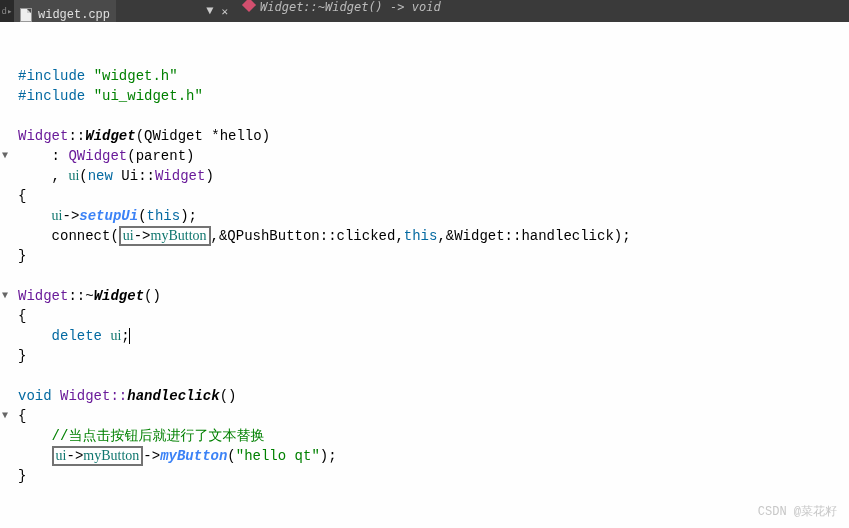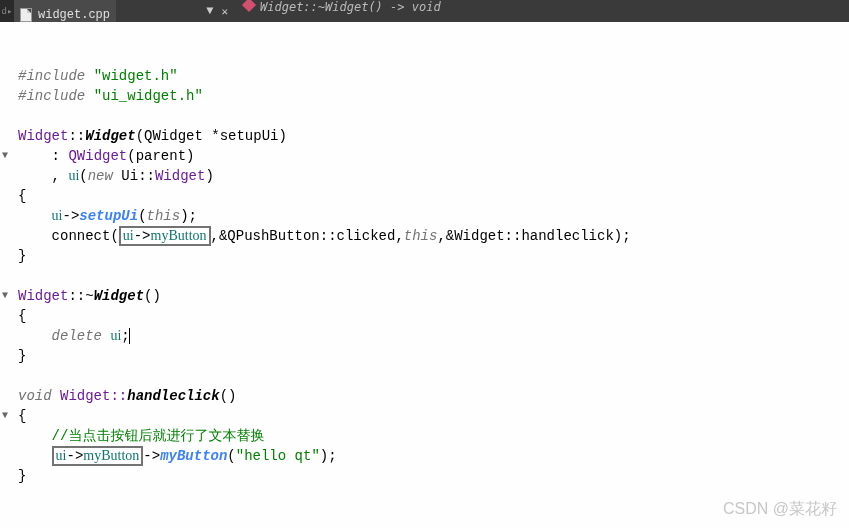--- a/index.html
+++ b/index.html
@@ -96,21 +96,21 @@
       left: 2px;
       top: 4px;
       width: 12px;
     }
     .fold {
       position: absolute;
       font-size: 10px;
       color: #666;
       left: 0;
     }
-    .kw { color: #737373; font-style: italic; }
+    .kw { color: #0369a1; }
     .type { color: #6a1b9a; }
     .str { color: #008000; }
     .comment { color: #008000; }
     .func { color: #3b82f6; font-weight: bold; font-style: italic; }
     .funcdecl { color: #000; font-weight: bold; font-style: italic; }
     .member { color: #0f766e; font-family: Liberation Serif, serif; }
     .highlight-box {
       border: 2px solid #737373;
       padding: 0 2px;
       display: inline-block;
@@ -120,23 +120,23 @@
       border-left: 1px solid #000;
       display: inline-block;
       height: 16px;
       vertical-align: middle;
       margin-left: -1px;
     }
     .watermark {
       position: absolute;
       right: 12px;
       bottom: 8px;
-      font-size: 16px;
+      font-size: 12px;
       color: #c7c7c7;
-      font-family: Liberation Sans, sans-serif;
+      font-family: Liberation Mono, monospace;
     }
   </style>
 </head>
 <body>
 
 <div class="tab-bar">
   <div class="tab-pre">d▸</div>
   <div class="tab-active">
     <span class="file-icon"></span>
     <span>widget.cpp</span>
@@ -153,21 +153,21 @@
 
 <div class="editor">
   <div class="fold-marks">
     <span class="fold" style="top:120px">▼</span>
     <span class="fold" style="top:260px">▼</span>
     <span class="fold" style="top:380px">▼</span>
   </div>
 <span><span class="kw">#include</span> <span class="str">"widget.h"</span></span>
 <span><span class="kw">#include</span> <span class="str">"ui_widget.h"</span></span>
 
-<span><span class="type">Widget</span><span>::</span><span class="funcdecl">Widget</span><span>(QWidget *setupUi)</span></span>
+<span><span class="type">Widget</span><span>::</span><span class="funcdecl">Widget</span><span>(QWidget *hello)</span></span>
 <span><span>    : </span><span class="type">QWidget</span><span>(parent)</span></span>
 <span><span>    , </span><span class="member">ui</span><span>(</span><span class="kw">new</span><span> Ui::</span><span class="type">Widget</span><span>)</span></span>
 <span><span>{</span></span>
 <span><span>    </span><span class="member">ui</span><span>-&gt;</span><span class="func">setupUi</span><span>(</span><span class="kw">this</span><span>);</span></span>
 <span><span>    connect(</span><span class="highlight-box"><span class="member">ui</span><span>-&gt;</span><span class="member">myButton</span></span><span>,&amp;QPushButton::clicked,</span><span class="kw">this</span><span>,&amp;Widget::handleclick);</span></span>
 <span><span>}</span></span>
 
 <span><span class="type">Widget</span><span>::~</span><span class="funcdecl">Widget</span><span>()</span></span>
 <span><span>{</span></span>
 <span><span>    </span><span class="kw">delete</span><span> </span><span class="member">ui</span><span>;</span><span class="cursor"></span></span>

